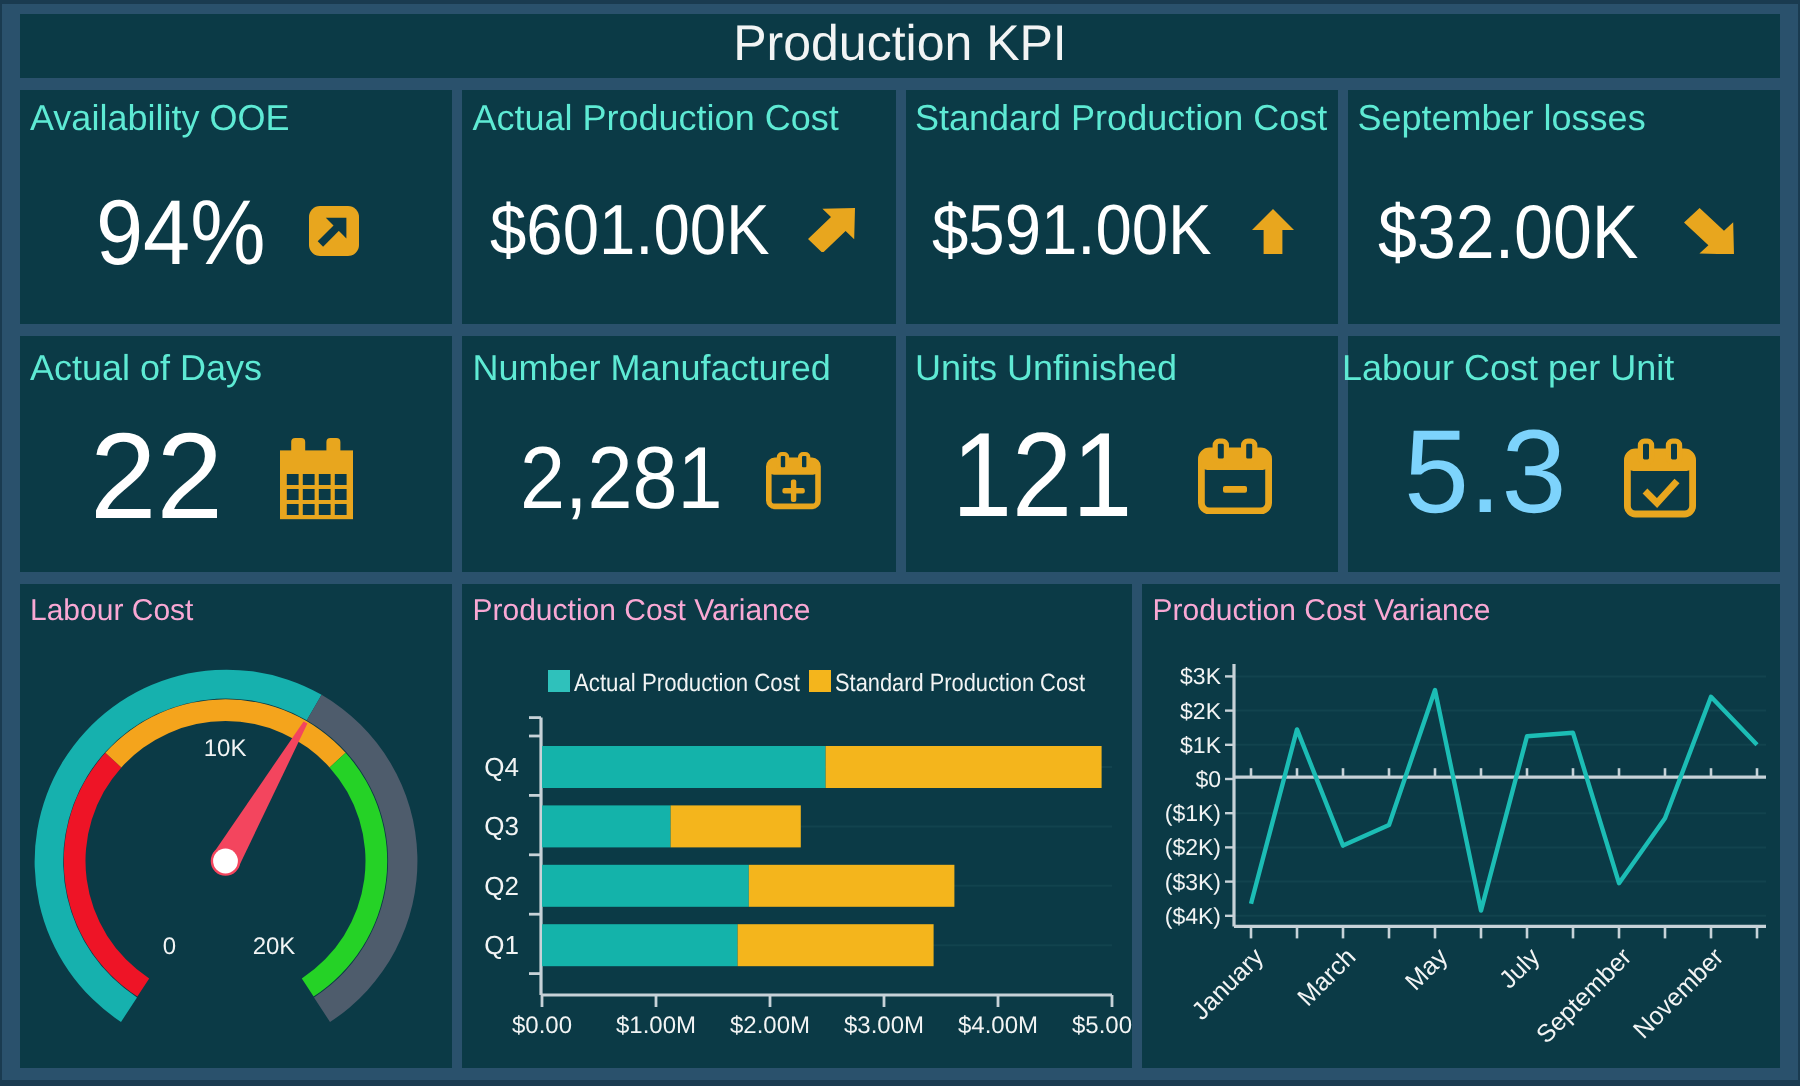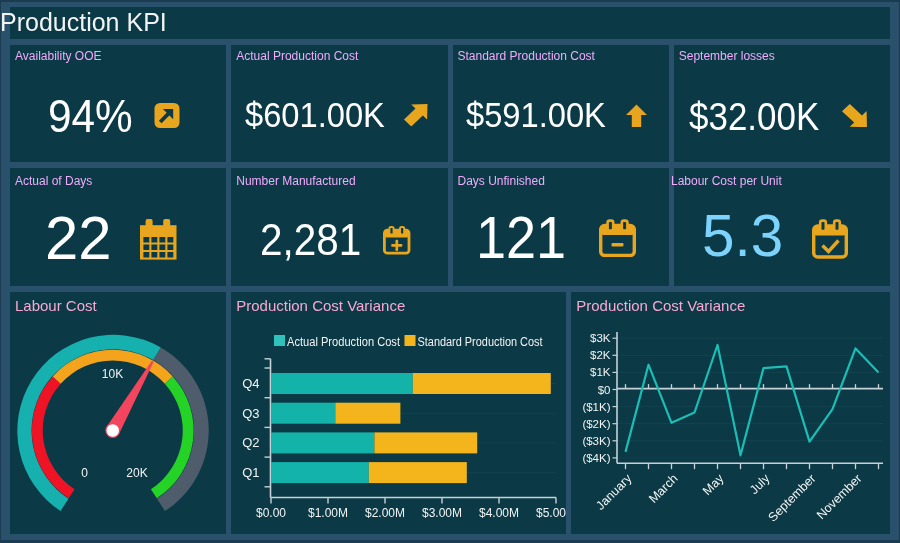--- a/index.html
+++ b/index.html
@@ -1,37 +1,37 @@
 <!DOCTYPE html>
 <html><head><meta charset="utf-8"><style>
 *{margin:0;padding:0;box-sizing:border-box}
 html,body{width:900px;height:543px}
 body{background:#2a516c;font-family:"Liberation Sans",sans-serif;position:relative;overflow:hidden}
 .card{position:absolute;background:#0b3a46}
-.lbl{position:absolute;font-size:12px;line-height:1;color:#f0abfc}
+.lbl{position:absolute;font-size:18px;line-height:1;color:#5eead4}
 .lbl3{position:absolute;left:5px;top:5.5px;font-size:15px;line-height:1;color:#f9a8d4}
 .frame{position:absolute;left:0;top:0;width:900px;height:543px;border:2px solid #1a3b50;border-left-width:1.5px;border-right-width:1.5px;border-bottom-width:3px;pointer-events:none;z-index:9}
 text{font-family:"Liberation Sans",sans-serif}
 </style></head><body>
 <div class="card" style="left:10px;top:7px;width:880px;height:32px"></div>
-<div style="position:absolute;left:0;top:9.5px;width:900px;text-align:left;font-size:25px;line-height:1;color:#f2f4f4">Production KPI</div>
+<div style="position:absolute;left:0;top:9.5px;width:900px;text-align:center;font-size:25px;line-height:1;color:#f2f4f4">Production KPI</div>
 <div class="card" style="left:10px;top:45px;width:216.25px;height:117px"></div>
 <div class="card" style="left:10px;top:168px;width:216.25px;height:118px"></div>
 <div class="card" style="left:231.25px;top:45px;width:216.25px;height:117px"></div>
 <div class="card" style="left:231.25px;top:168px;width:216.25px;height:118px"></div>
 <div class="card" style="left:452.5px;top:45px;width:216.25px;height:117px"></div>
 <div class="card" style="left:452.5px;top:168px;width:216.25px;height:118px"></div>
 <div class="card" style="left:673.75px;top:45px;width:216.25px;height:117px"></div>
 <div class="card" style="left:673.75px;top:168px;width:216.25px;height:118px"></div>
 <div class="lbl" style="left:15px;top:50.2px">Availability OOE</div>
 <div class="lbl" style="left:15px;top:175.2px">Actual of Days</div>
 <div class="lbl" style="left:236.25px;top:50.2px">Actual Production Cost</div>
 <div class="lbl" style="left:236.25px;top:175.2px">Number Manufactured</div>
 <div class="lbl" style="left:457.5px;top:50.2px">Standard Production Cost</div>
-<div class="lbl" style="left:457.5px;top:175.2px">Days Unfinished</div>
+<div class="lbl" style="left:457.5px;top:175.2px">Units Unfinished</div>
 <div class="lbl" style="left:678.75px;top:50.2px">September losses</div>
 <div class="lbl" style="left:671px;top:175.2px">Labour Cost per Unit</div>
 <div style="position:absolute;left:48px;top:92.5px;font-size:46px;line-height:1;color:#fff;transform:scaleX(0.92);transform-origin:0 0;white-space:nowrap">94%</div>
 <div style="position:absolute;left:245px;top:97.9px;font-size:35.5px;line-height:1;color:#fff;transform:scaleX(0.92);transform-origin:0 0;white-space:nowrap">$601.00K</div>
 <div style="position:absolute;left:466.3px;top:97.9px;font-size:35.5px;line-height:1;color:#fff;transform:scaleX(0.92);transform-origin:0 0;white-space:nowrap">$591.00K</div>
 <div style="position:absolute;left:689px;top:97.5px;font-size:38px;line-height:1;color:#fff;transform:scaleX(0.92);transform-origin:0 0;white-space:nowrap">$32.00K</div>
 <div style="position:absolute;left:44.5px;top:207.5px;font-size:61px;line-height:1;color:#fff;transform:scaleX(0.98);transform-origin:0 0;white-space:nowrap">22</div>
 <div style="position:absolute;left:260px;top:217.5px;font-size:44px;line-height:1;color:#fff;transform:scaleX(0.92);transform-origin:0 0;white-space:nowrap">2,281</div>
 <div style="position:absolute;left:475.5px;top:207.5px;font-size:60px;line-height:1;color:#fff;transform:scaleX(0.9);transform-origin:0 0;white-space:nowrap">121</div>
 <div style="position:absolute;left:702px;top:206.5px;font-size:59px;line-height:1;color:#7dd3fc;transform:scaleX(0.99);transform-origin:0 0;white-space:nowrap">5.3</div>

